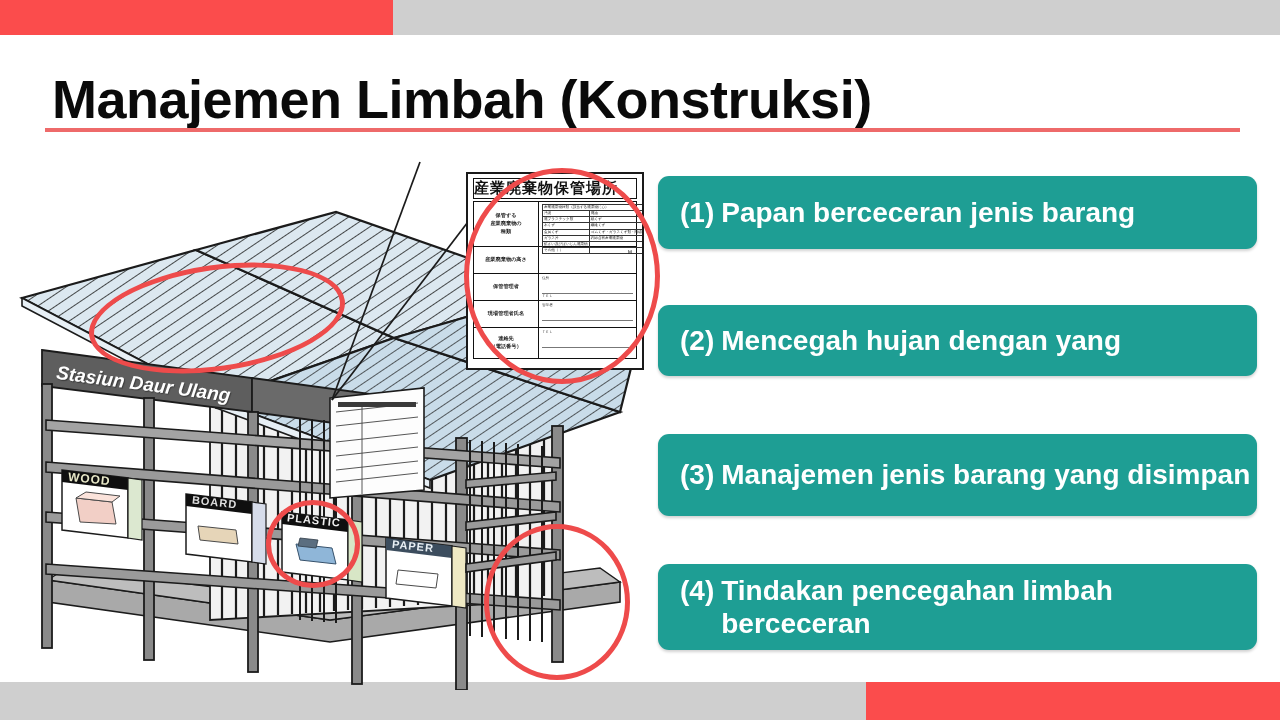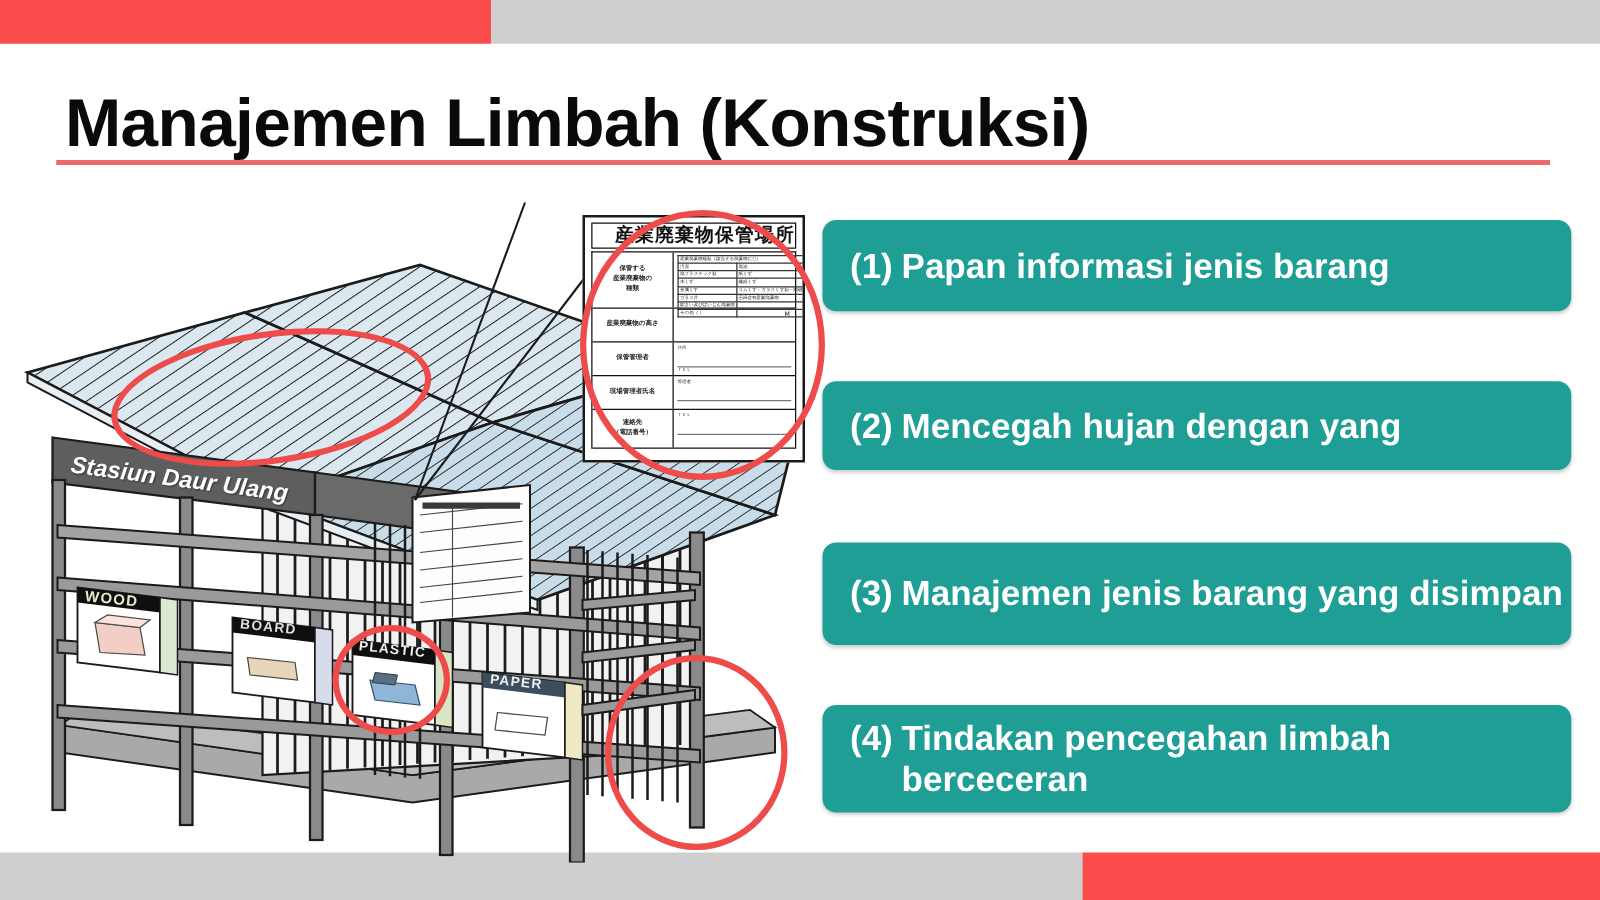--- a/index.html
+++ b/index.html
@@ -51,21 +51,21 @@
   #art{position:absolute;left:0px;top:150px;width:660px;height:540px;}
 
   
   #sign-zoom{
     position:absolute;left:466px;top:172px;width:178px;height:198px;
     background:#ffffff;border:2px solid #1a1a1a;box-sizing:border-box;
     overflow:hidden;
   }
   .sign-title{
     margin:4px 5px 2px 5px;border:1.5px solid #111;
-    text-align:right;font-size:15px;font-weight:bold;color:#111;
+    text-align:left;font-size:15px;font-weight:bold;color:#111;
     letter-spacing:1px;line-height:1.25;
     font-family:"DejaVu Sans",sans-serif;
   }
   .sign-grid{margin:0 5px;border:1px solid #111;border-bottom:none;font-size:4.2px;color:#222;}
   .srow{display:flex;border-bottom:1px solid #111;}
   .scell-l{width:62px;flex:0 0 62px;border-right:1px solid #111;
     display:flex;align-items:center;justify-content:center;text-align:center;
     font-weight:bold;font-size:5.2px;padding:2px 1px;line-height:1.5;
     font-family:"DejaVu Sans",sans-serif;}
   .scell-r{flex:1;padding:2px 3px;font-family:"DejaVu Sans",sans-serif;}
@@ -343,21 +343,21 @@
   </div>
 
   <div class="ellipse" id="el-roof"></div>
   <div class="ellipse" id="el-sign"></div>
   <div class="ellipse" id="el-plastic"></div>
   <div class="ellipse" id="el-spill"></div>
 
   <div class="tbox" id="box1">
     <div class="tbox-inner">
       <span class="num">(1)</span>
-      <span class="txt">Papan informasi jenis barang</span>
+      <span class="txt">Papan berceceran jenis barang</span>
     </div>
   </div>
 
   <div class="tbox" id="box2">
     <div class="tbox-inner">
       <span class="num">(2)</span>
       <span class="txt">Mencegah hujan dengan yang</span>
     </div>
   </div>
 

